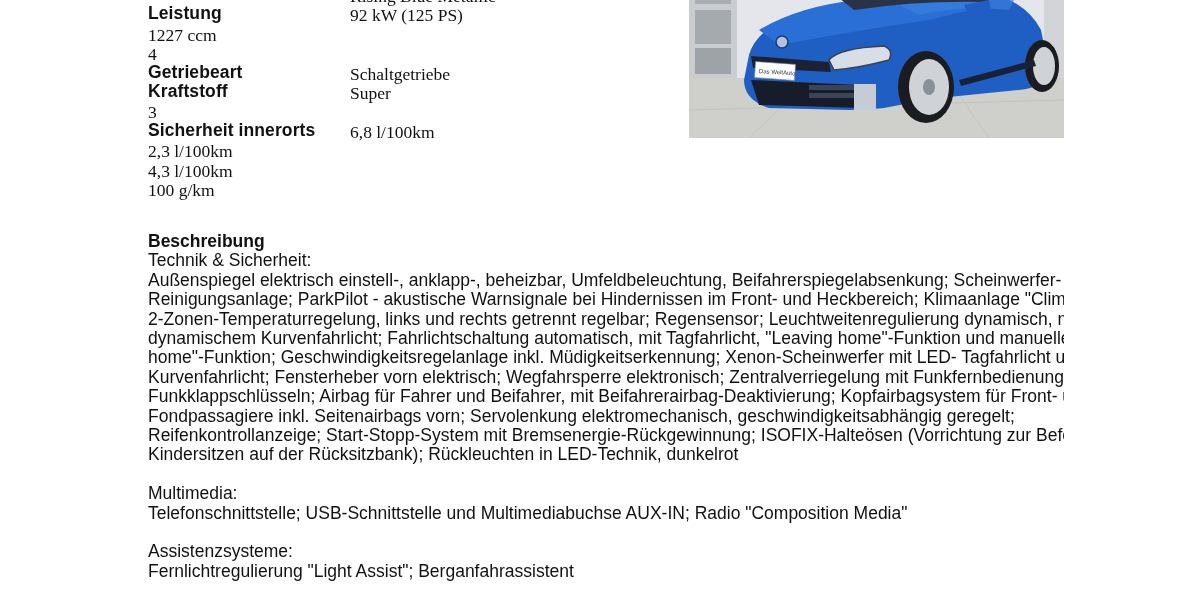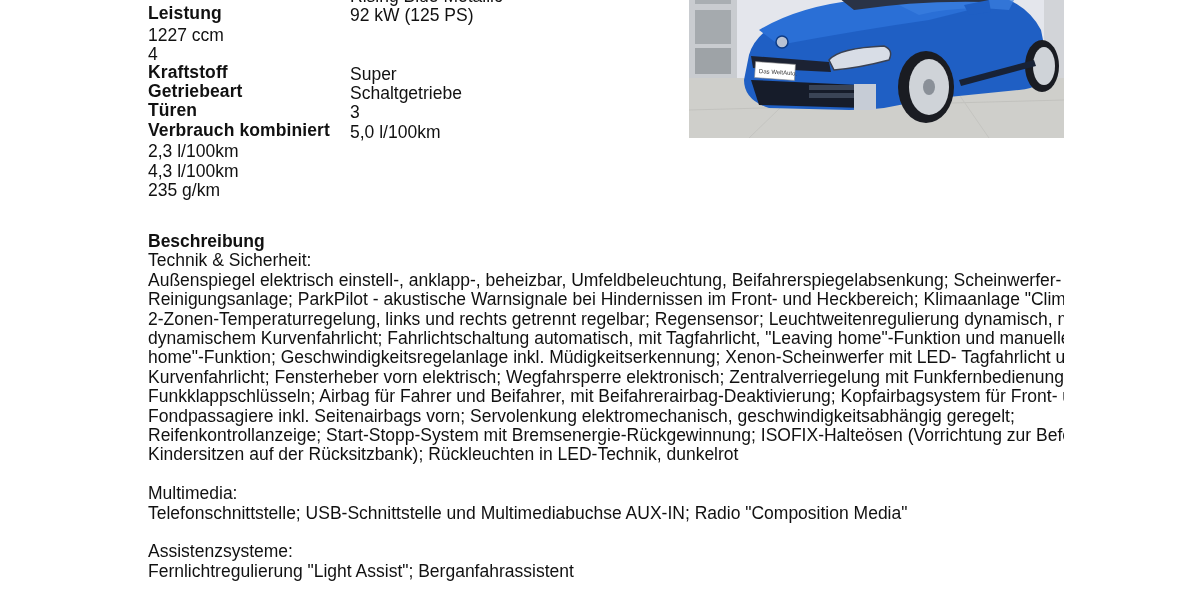--- a/index.html
+++ b/index.html
@@ -19,21 +19,21 @@
       position: absolute; left: 148px; top: -14px;
     }
     .spec-row {
       display: flex; height: 19.4px; align-items: flex-start;
     }
     .spec-label {
       width: 202px; font-weight: bold; font-size: 17.5px; line-height: 19px;
       letter-spacing: 0.1px; position: relative; top: -1px;
     }
     .spec-value {
-      font-size: 17.5px; line-height: 19px; position: relative; top: 1px;
+      font-size: 17.5px; line-height: 19px; position: relative; top: 1px; font-family: Liberation Serif, serif;
     }
     .car-photo {
       position: absolute; left: 689px; top: -40px; width: 375px; height: 178px;
       overflow: hidden; background: #d9dade;
     }
     .car-photo svg { display: block; }
     .desc {
       position: absolute; left: 148px; top: 232px; width: 1100px;
       font-size: 17.5px; line-height: 19.4px;
     }
@@ -56,43 +56,42 @@
         <span class="spec-label">Leistung</span>
         <span class="spec-value">92 kW (125 PS)</span>
       </div>
       <div class="spec-row">
         <span class="spec-value">1227 ccm</span>
       </div>
       <div class="spec-row">
         <span class="spec-value">4</span>
       </div>
       <div class="spec-row">
+        <span class="spec-label">Getriebeart</span>
+        <span class="spec-value">Schaltgetriebe</span>
+      </div>
+      <div class="spec-row">
         <span class="spec-label">Kraftstoff</span>
         <span class="spec-value">Super</span>
       </div>
       <div class="spec-row">
-        <span class="spec-label">Getriebeart</span>
-        <span class="spec-value">Schaltgetriebe</span>
-      </div>
-      <div class="spec-row">
-        <span class="spec-label">Türen</span>
         <span class="spec-value">3</span>
       </div>
       <div class="spec-row">
-        <span class="spec-label">Verbrauch kombiniert</span>
-        <span class="spec-value">5,0 l/100km</span>
+        <span class="spec-label">Sicherheit innerorts</span>
+        <span class="spec-value">6,8 l/100km</span>
       </div>
       <div class="spec-row">
         <span class="spec-value">2,3 l/100km</span>
       </div>
       <div class="spec-row">
         <span class="spec-value">4,3 l/100km</span>
       </div>
       <div class="spec-row">
-        <span class="spec-value">235 g/km</span>
+        <span class="spec-value">100 g/km</span>
       </div>
     </div>
 
     <div class="car-photo">
       <svg width="375" height="178" viewBox="0 0 375 178" xmlns="http://www.w3.org/2000/svg">
 
         <rect x="0" y="0" width="375" height="120" fill="#e4e6ec"></rect>
         <rect x="0" y="0" width="48" height="120" fill="#c9ccd0"></rect>
         <rect x="6" y="10" width="36" height="34" fill="#a9aeb2"></rect>
         <rect x="6" y="50" width="36" height="34" fill="#a5aaae"></rect>

